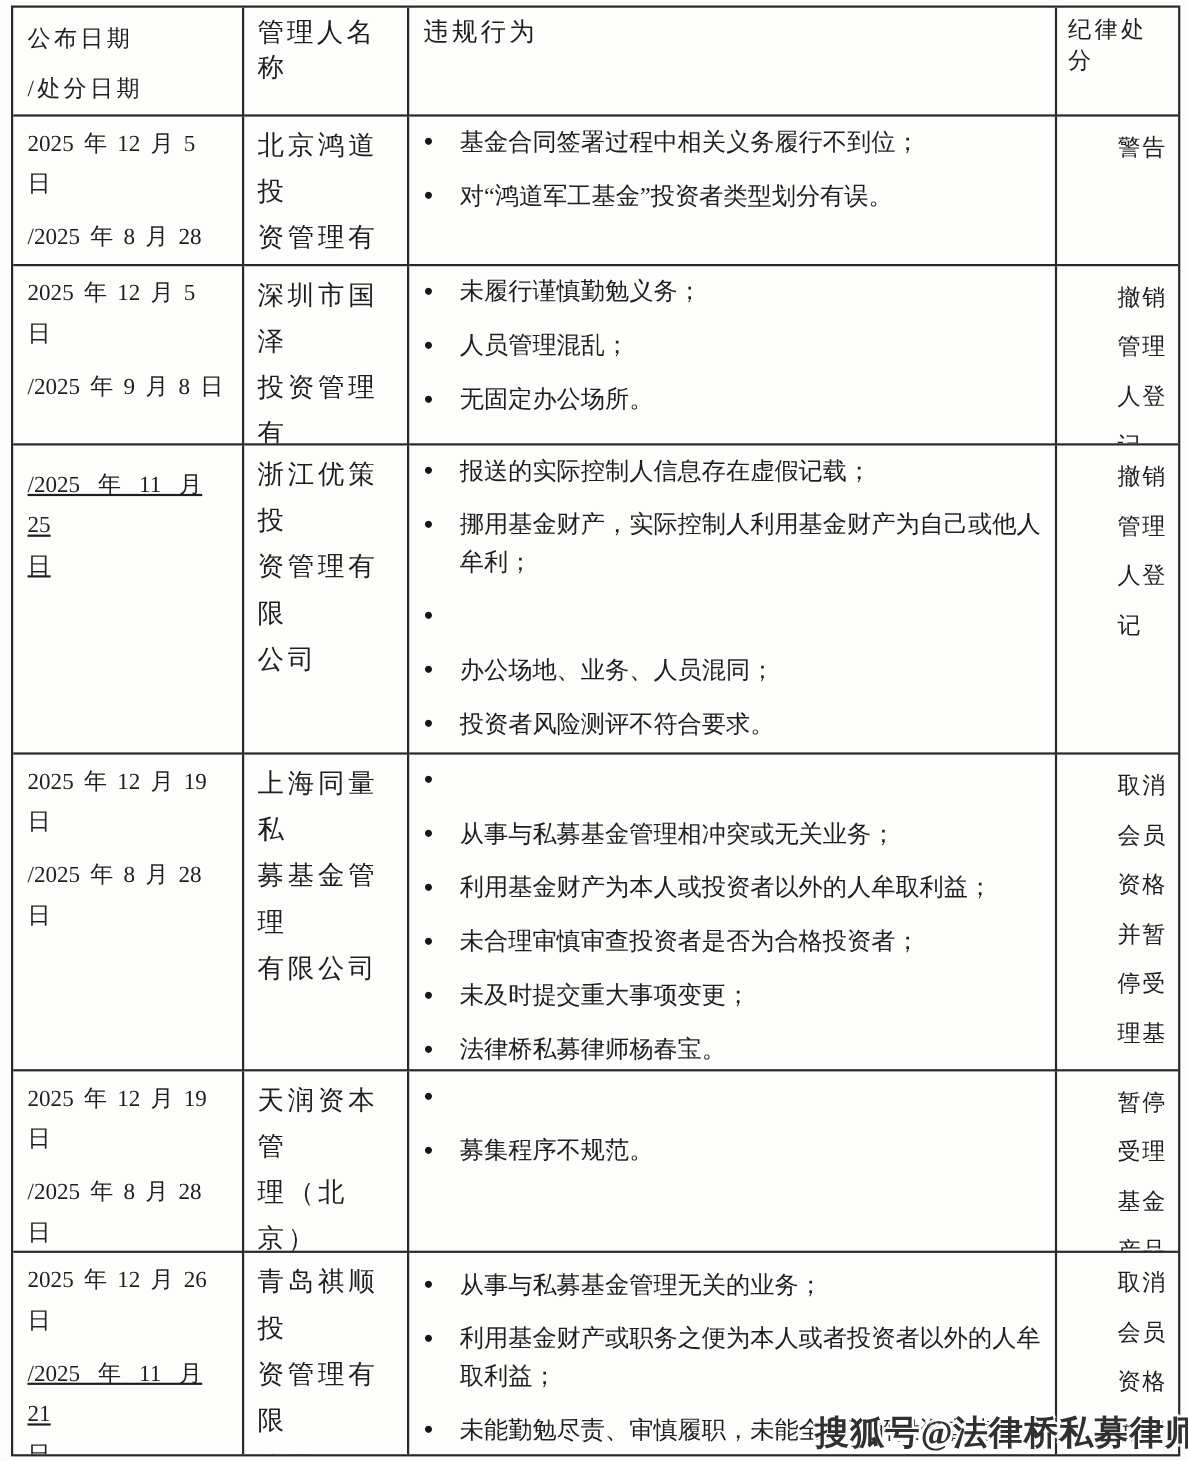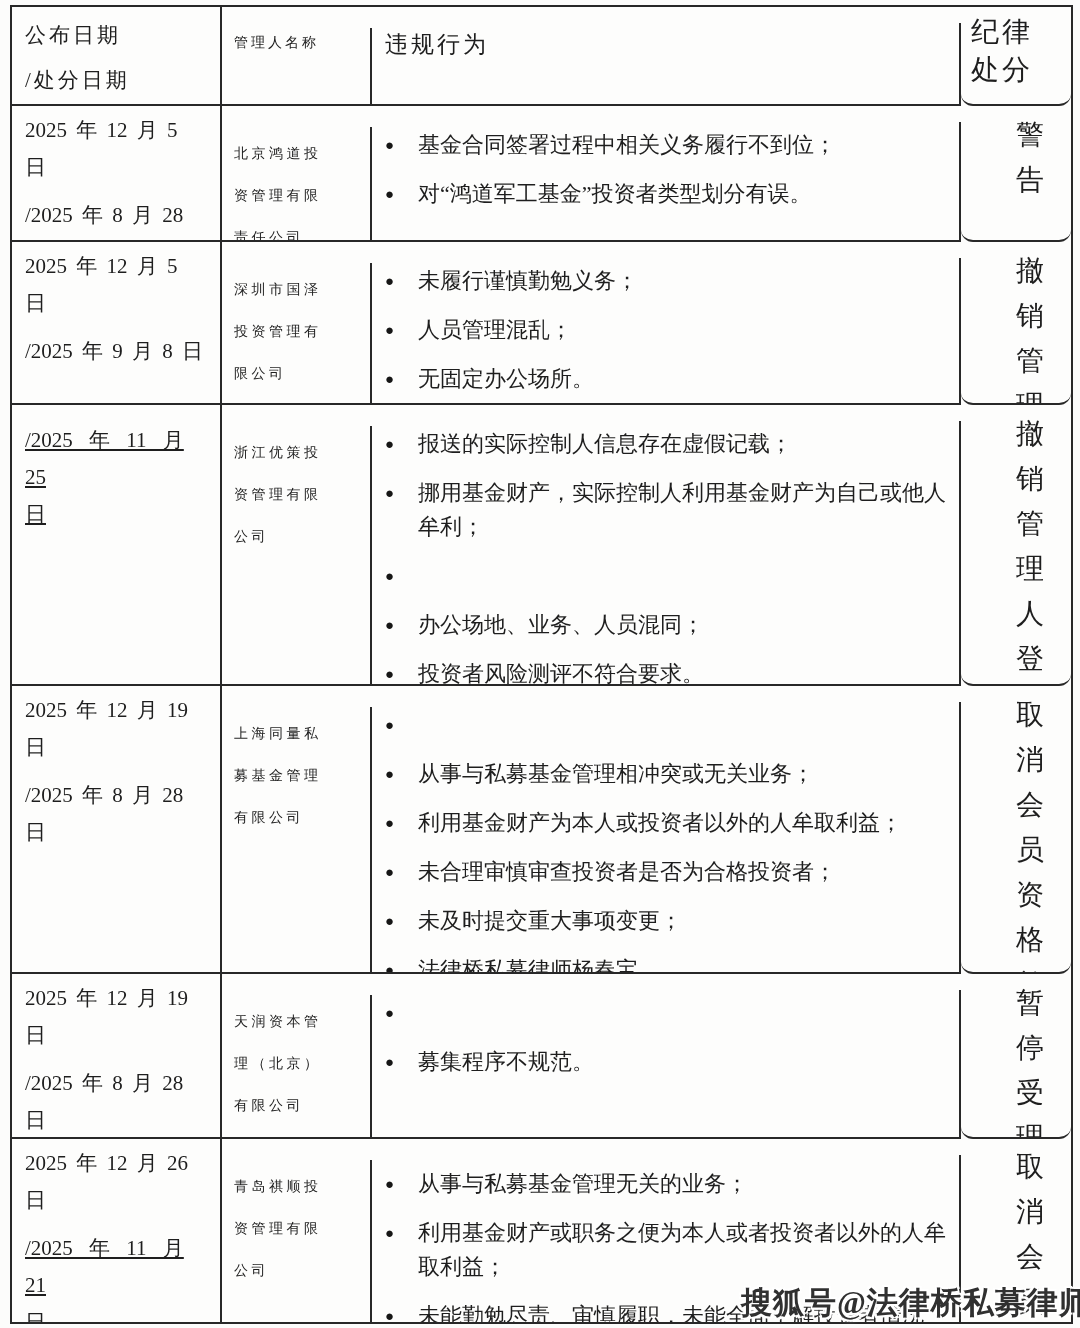--- a/index.html
+++ b/index.html
@@ -37,30 +37,30 @@
   .lastrow{border-bottom:none;}
   
   .hd{font-size:23px;letter-spacing:3px;}
   .hlines{white-space:pre-line;line-height:45px;}
   
   .c1{padding:6px 13px;font-size:21px;}
   .dl{line-height:37px;word-spacing:4px;white-space:pre-line;}
   .dl.act{margin-top:11px;}
   .dl.stretch{word-spacing:11px;text-decoration:underline;}
   
-  .c2{padding:6px 12px;font-size:14px;margin-top:21px;}
+  .c2{padding:6px 12px;font-size:24px;}
   .mgr{white-space:pre-line;line-height:42px;letter-spacing:3.5px;}
   
-  .c3{padding:6px 4px 6px 13px;margin-top:16px;}
+  .c3{padding:6px 4px 6px 13px;}
   .bullets{list-style:none;margin:0;padding:0;display:flex;flex-direction:column;gap:15px;}
   .vi{display:flex;align-items:flex-start;}
   .dot{flex:none;width:33px;font-size:15px;line-height:34px;color:#161616;}
   .vt{font-size:22px;line-height:34px;word-break:break-all;}
   
-  .c4{padding:6px 10px;font-size:28px;border-radius:12px;}
+  .c4{padding:6px 10px;font-size:21px;}
   .sanc{white-space:pre-line;line-height:45px;letter-spacing:1.5px;margin-left:45px;}
   
   .top{justify-content:flex-start;padding-top:12px;}
   .top4{justify-content:flex-start;padding-top:5px;}
   
   .wm{
     position:absolute;left:741px;top:1282px;
     font-size:31px;font-weight:700;letter-spacing:1px;
     color:#303030;white-space:nowrap;z-index:6;
     text-shadow:-2px -2px 0 #fff,2px -2px 0 #fff,-2px 2px 0 #fff,2px 2px 0 #fff,0 0 5px rgba(255,255,255,.9);

